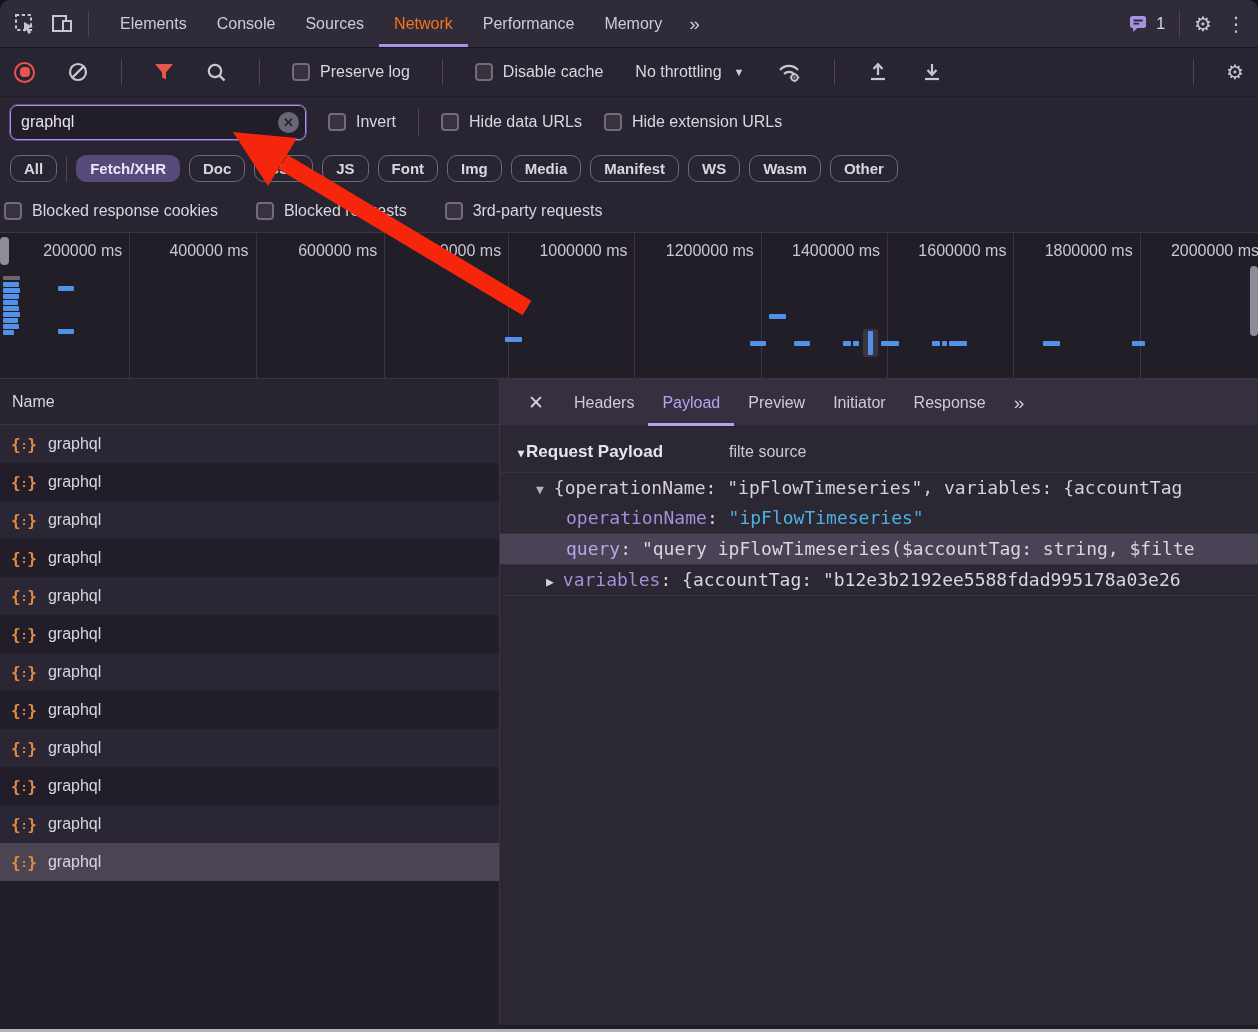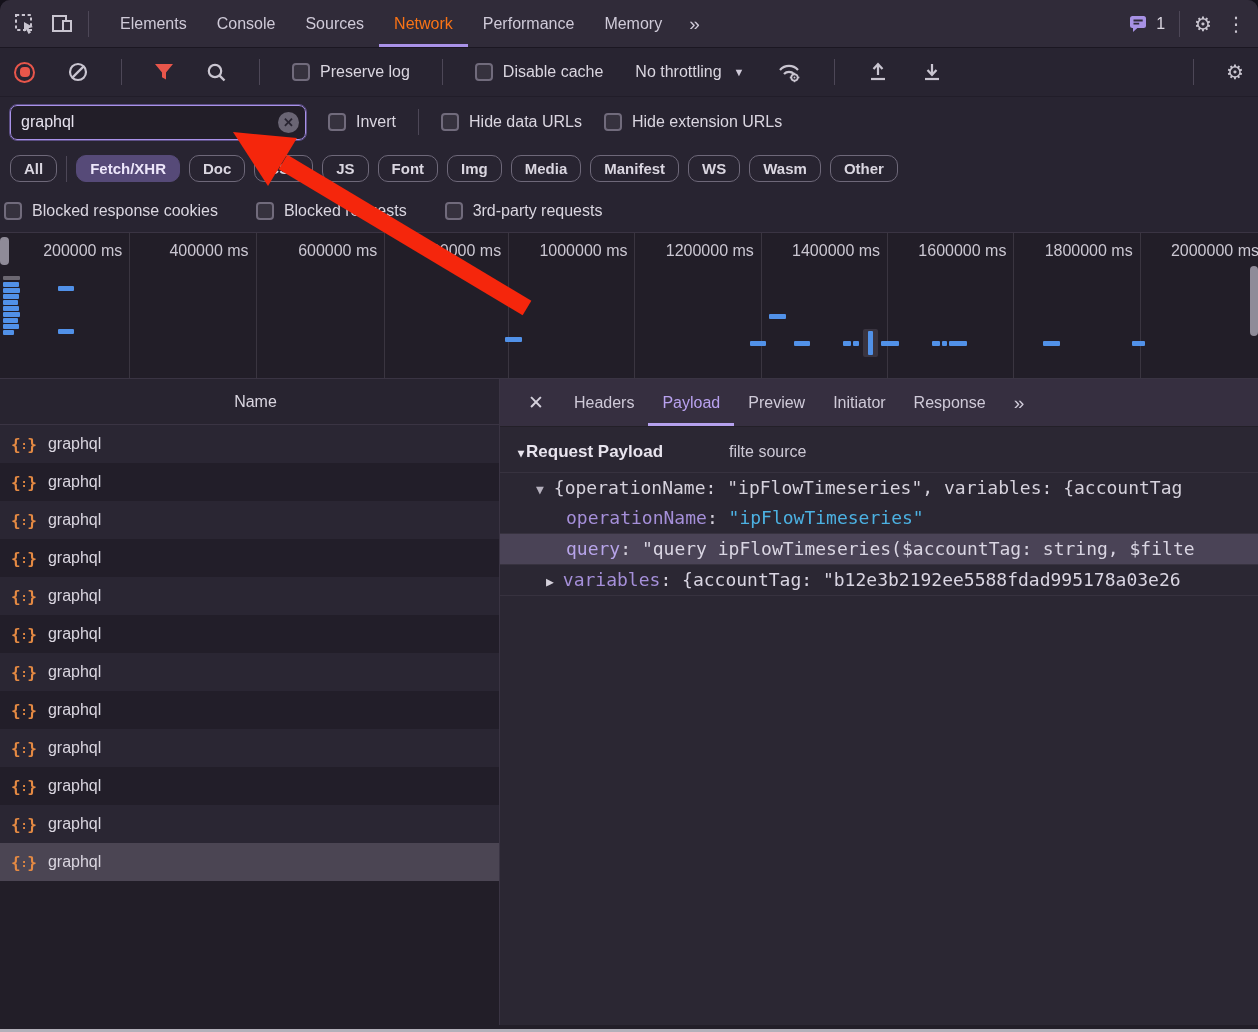--- a/index.html
+++ b/index.html
@@ -54,21 +54,21 @@
   .ov-label { position:absolute; top:9px; right:7px; font-size:16px; color:#cbc7d2; white-space:nowrap; }
   .bar { position:absolute; background:#5191e8; border-radius:1px; }
   .bar.gray { background:#6b6771; }
   .ov-marker { position:absolute; background:#393440; border-radius:2px; }
   .ov-marker::after { content:""; position:absolute; left:50%; top:2px; bottom:2px; width:5px; margin-left:-2.5px; background:#5191e8; border-radius:1px; }
   .grip { position:absolute; background:#8f8b98; border-radius:4px; }
 
   
   .main { display:flex; height:646px; }
   .left { width:500px; flex:0 0 500px; border-right:1px solid #3a3443; display:flex; flex-direction:column; background:#221e28; }
-  .colhead { height:46px; background:#282430; border-bottom:1px solid #3a3443; display:flex; align-items:center; padding-left:12px; color:#dad6e0;justify-content:center; }
+  .colhead { height:46px; background:#282430; border-bottom:1px solid #3a3443; display:flex; align-items:center; padding-left:12px; color:#dad6e0; }
   .req-row { height:38px; display:flex; align-items:center; gap:11px; padding-left:11px; color:#dad6e0; }
   .req-row.odd { background:#2a2633; }
   .req-row.even { background:#221e29; }
   .req-row.selected { background:#4b4553; }
   .braces { color:#e58a43; font-family:"DejaVu Sans Mono",monospace; font-size:16px; font-weight:bold; letter-spacing:0; position:relative; }
   .braces em { font-style:normal; font-size:11px; position:relative; top:-1px; }
 
   
   .right { flex:1 1 auto; display:flex; flex-direction:column; min-width:0; background:#2b2733; }
   .dtabs { height:48px; background:#362f40; border-bottom:1px solid #232028; display:flex; align-items:stretch; gap:2px; padding-left:14px; }

